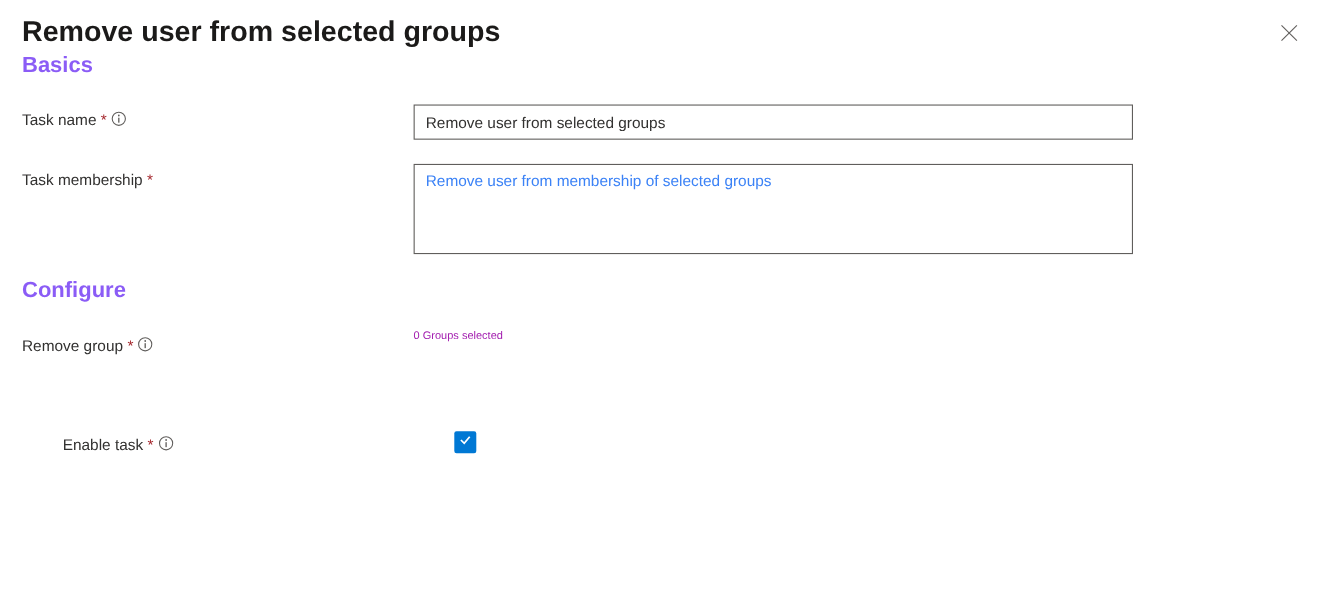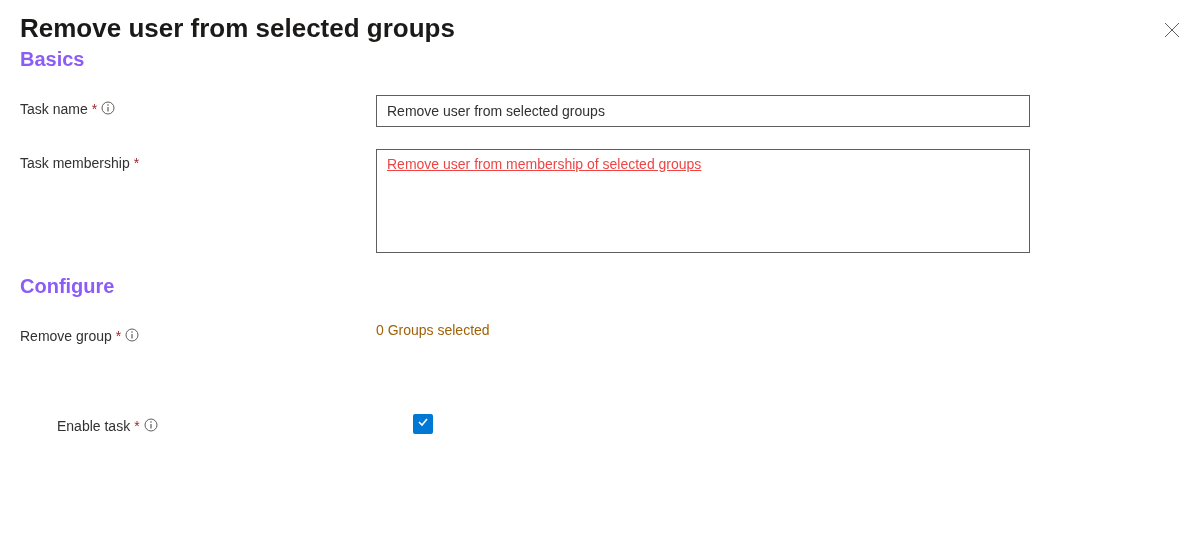--- a/index.html
+++ b/index.html
@@ -85,34 +85,33 @@
       padding: 5px 10px;
       font-size: 14px;
       font-family: inherit;
       color: #323130;
       border: 1px solid #605e5c;
       background: #fff;
       outline: none;
     }
     .textarea-input {
       width: 654px;
-      height: 104px;
+      height: 82px;
       padding: 6px 10px;
       font-size: 14px;
       font-family: inherit;
-      color: #ef4444;
+      color: #3b82f6;
       border: 1px solid #605e5c;
       background: #fff;
       resize: none;
       outline: none;
-      text-decoration: underline;
     }
     .link-value {
-      color: #a16207;
-      font-size: 14px;
+      color: #a21caf;
+      font-size: 10px;
       cursor: pointer;
       padding-top: 0px;
       display: inline-block;
     }
     .section-gap {
       margin-top: 2px;
     }
     .checkbox-box {
       width: 20px;
       height: 20px;

